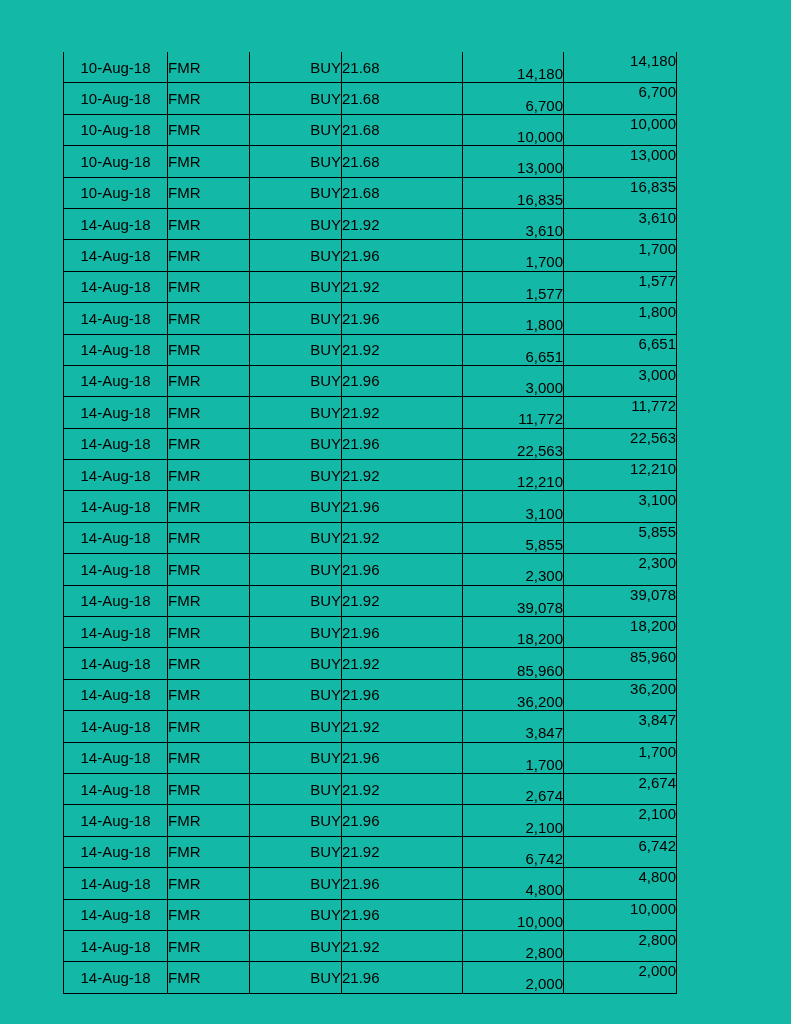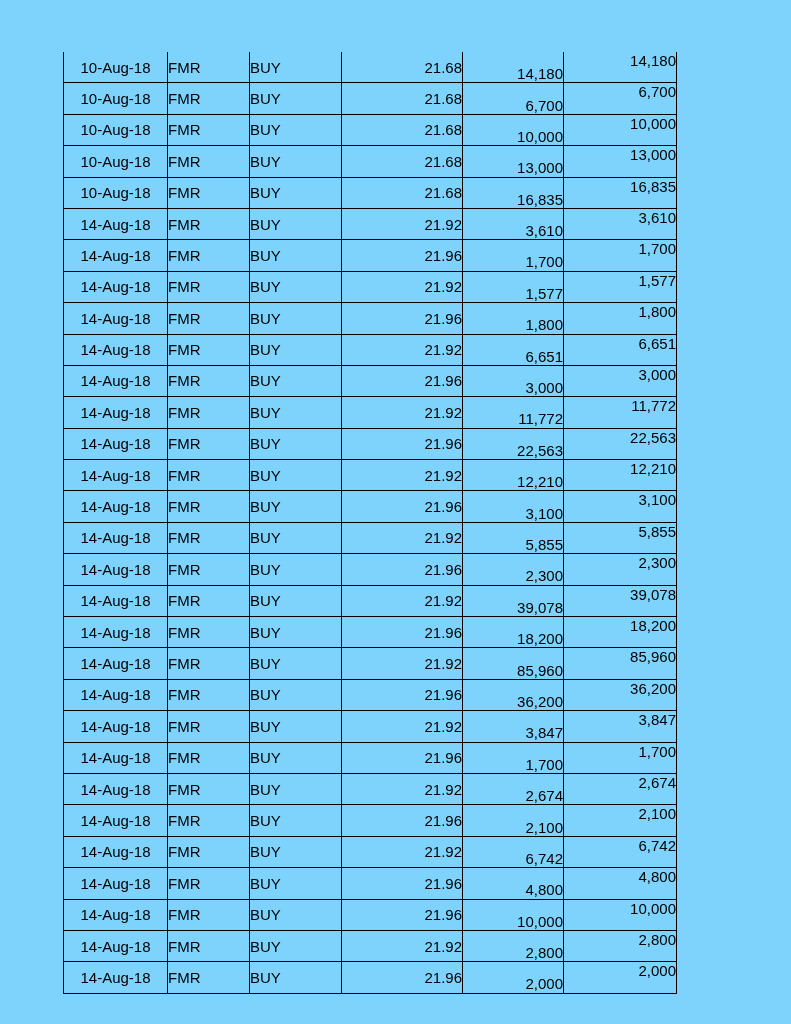--- a/index.html
+++ b/index.html
@@ -4,21 +4,21 @@
 <style>
   html, body {
     margin: 0;
     padding: 0;
     background: #ffffff;
   }
   .page {
     position: relative;
     width: 791px;
     height: 1024px;
-    background: #7dd3fc;
+    background: #14b8a6;
     overflow: hidden;
     font-family: "Liberation Sans", sans-serif;
   }
   table.trades {
     position: absolute;
     left: 63px;
     top: 52px;
     border-collapse: collapse;
     table-layout: fixed;
   }
@@ -30,22 +30,22 @@
     color: #000000;
     line-height: 1.15;
     overflow: hidden;
     white-space: nowrap;
   }
   
   table.trades tr:first-child td { border-top: none; }
 
   .c-date  { width: 103px; text-align: center; vertical-align: middle; padding-bottom: 4px; }
   .c-mgr   { width: 81px;  text-align: left; vertical-align: middle; padding-bottom: 4px; }
-  .c-side  { width: 91px;  text-align: left; vertical-align: middle; padding-bottom: 4px; }
-  .c-price { width: 120px; text-align: right; vertical-align: middle; padding-bottom: 4px; }
+  .c-side  { width: 91px;  text-align: right; vertical-align: middle; padding-bottom: 4px; }
+  .c-price { width: 120px; text-align: left; vertical-align: middle; padding-bottom: 4px; }
   .c-qty1  { width: 100px; text-align: right;  vertical-align: bottom; padding: 0 7px 3px 0; }
   .c-qty2  { width: 112px; text-align: right;  vertical-align: top;    padding: 2px 7px 0 0; }
 </style>
 </head>
 <body>
 
 <div class="page">
   <table class="trades">
     <tbody>
         <tr>

